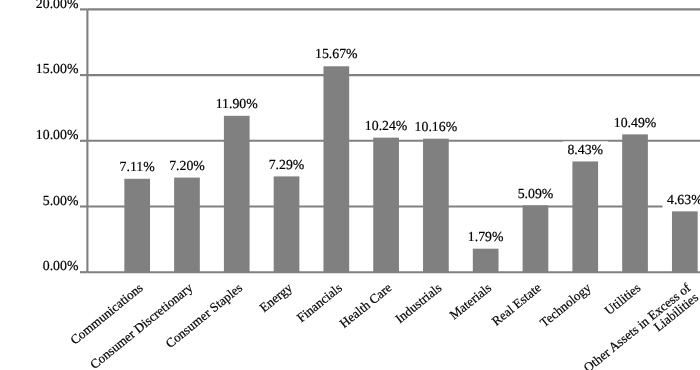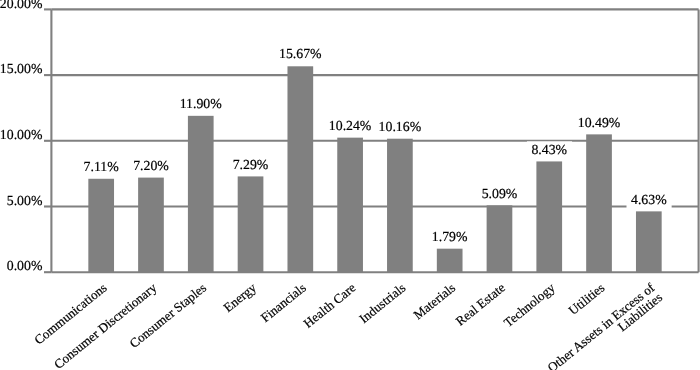--- a/index.html
+++ b/index.html
@@ -1,19 +1,19 @@
 <!DOCTYPE html>
 <html><head>
 <meta charset="utf-8">
 <title>Sector Allocation Bar Chart</title>
 <style>
   html,body{margin:0;padding:0;background:#ffffff;}
   *{-webkit-font-smoothing:antialiased;-moz-osx-font-smoothing:grayscale;text-rendering:geometricPrecision;}
   body{width:700px;height:370px;overflow:hidden;font-family:"Liberation Serif", serif;}
-  #chart-root{position:relative;width:596px;height:370px;background:#ffffff;}
+  #chart-root{position:relative;width:596px;height:370px;background:#ffffff;margin-left:36px;}
   svg{display:block;}
   svg text{paint-order:stroke fill;stroke:#000000;stroke-width:0.2px;stroke-linejoin:round;}
   #chart-svg{will-change:transform;}
   .tick-label{font-family:"Liberation Serif", serif;font-size:13.8px;fill:#000000;}
   .value-label{font-family:"Liberation Serif", serif;font-size:13.8px;fill:#000000;}
   .cat-label{font-family:"Liberation Serif", serif;font-size:13px;fill:#000000;}
 </style>
 </head>
 <body>
 

